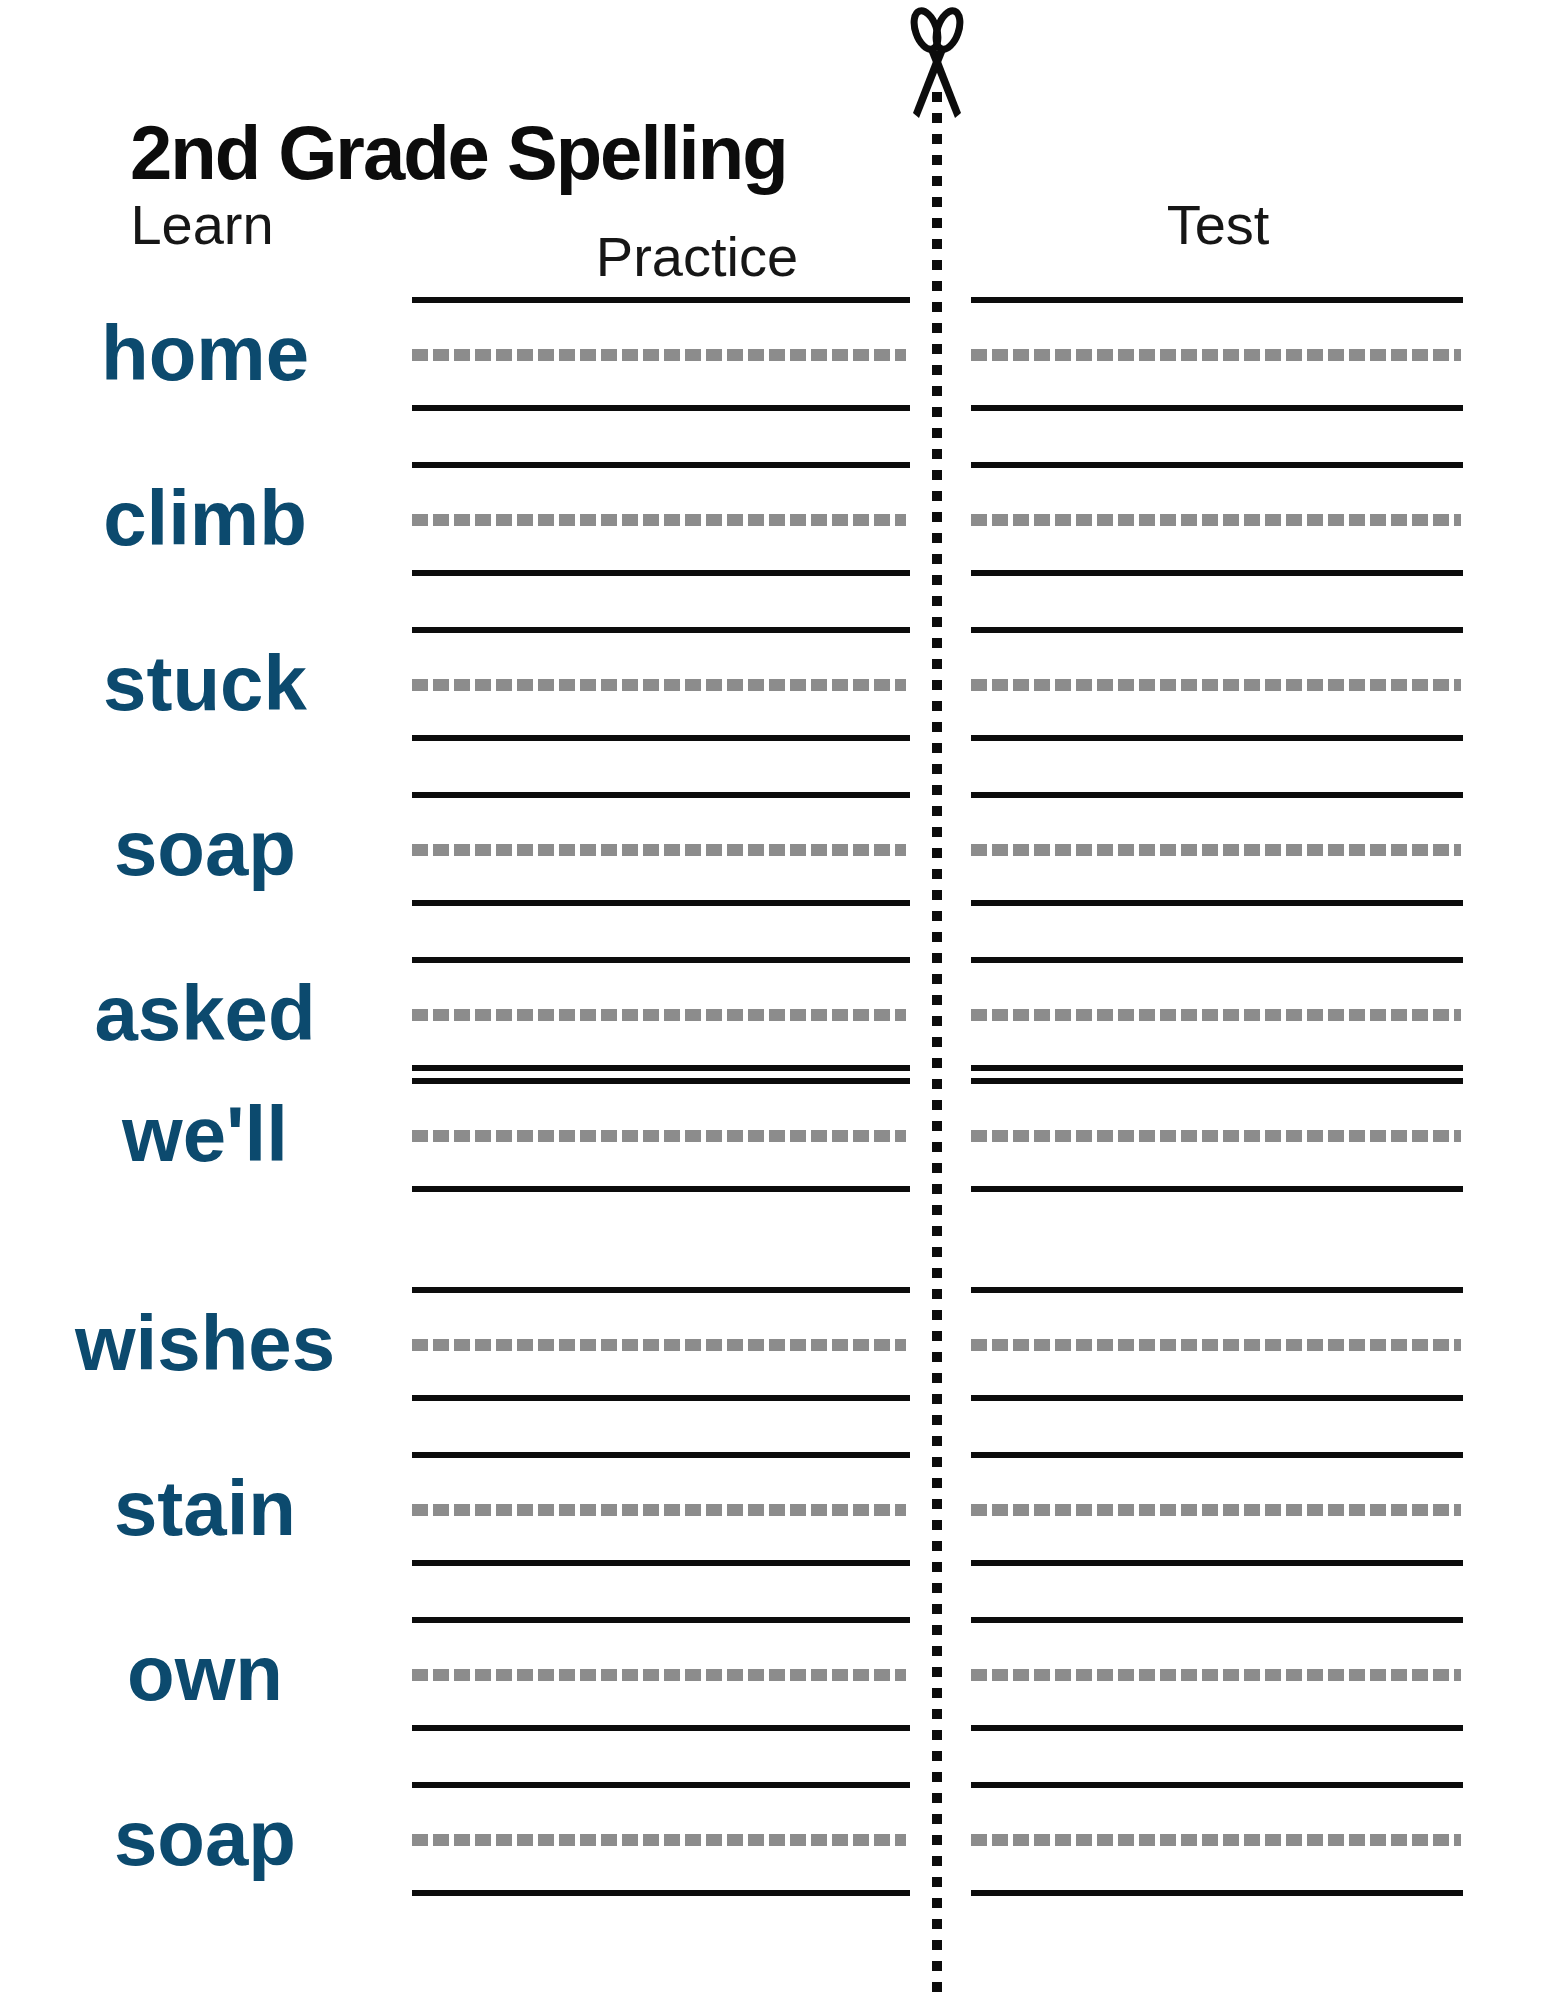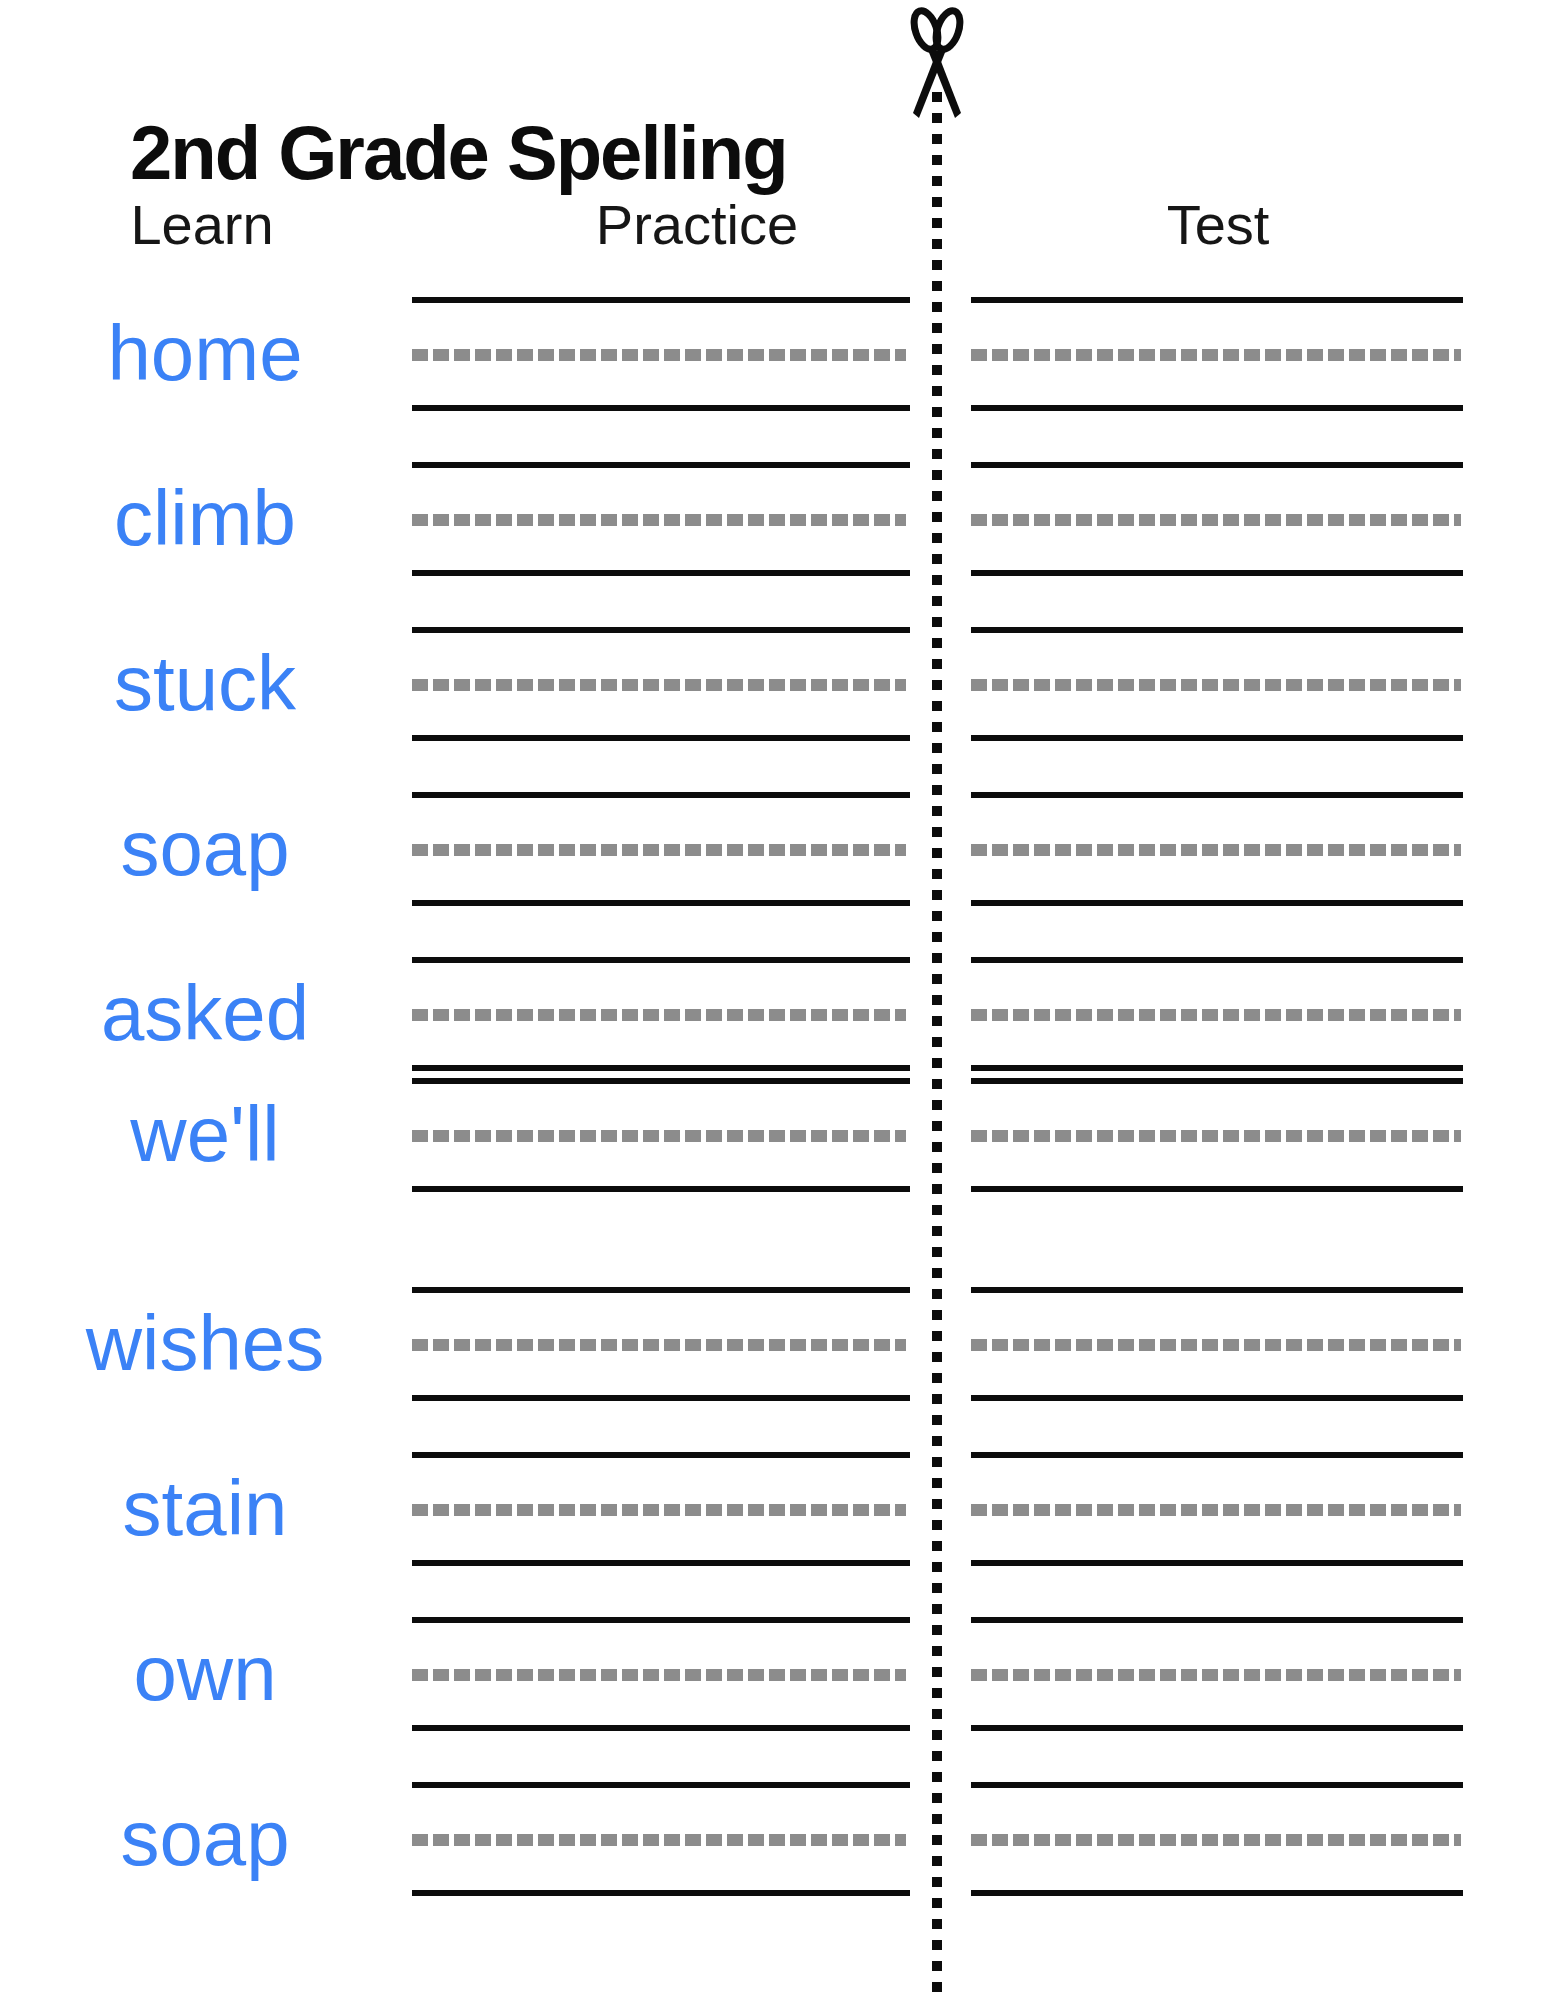--- a/index.html
+++ b/index.html
@@ -44,38 +44,38 @@
   .hdr {
     position: absolute;
     top: 192px;
     transform: translateX(-50%);
     font-size: 56px;
     font-weight: 400;
     color: #161616;
     white-space: nowrap;
   }
   .hdr-learn    { left: 202px; }
-  .hdr-practice { left: 697px; }
+  .hdr-practice { left: 697px; margin-top: 32px; }
   .hdr-test     { left: 1218px; }
 
   .rows { position: absolute; left: 0; top: 0; right: 0; bottom: 0; }
 
   .row {
     position: absolute;
     left: 0; width: 1545px; height: 114px;
   }
 
   .word {
     position: absolute;
     left: 40px; top: -6px;
     width: 330px; height: 124px;
     display: flex; align-items: center; justify-content: center;
     font-size: 78px;
-    font-weight: 400;
-    color: #3b82f6;
+    font-weight: 700;
+    color: #0c4a6e;
     white-space: nowrap;
   }
 
   .ln {
     position: absolute;
     height: 6px;
     background: var(--ink, #0c0c0c);
   }
   .ln.top { top: 0; }
   .ln.bot { top: 108px; }

